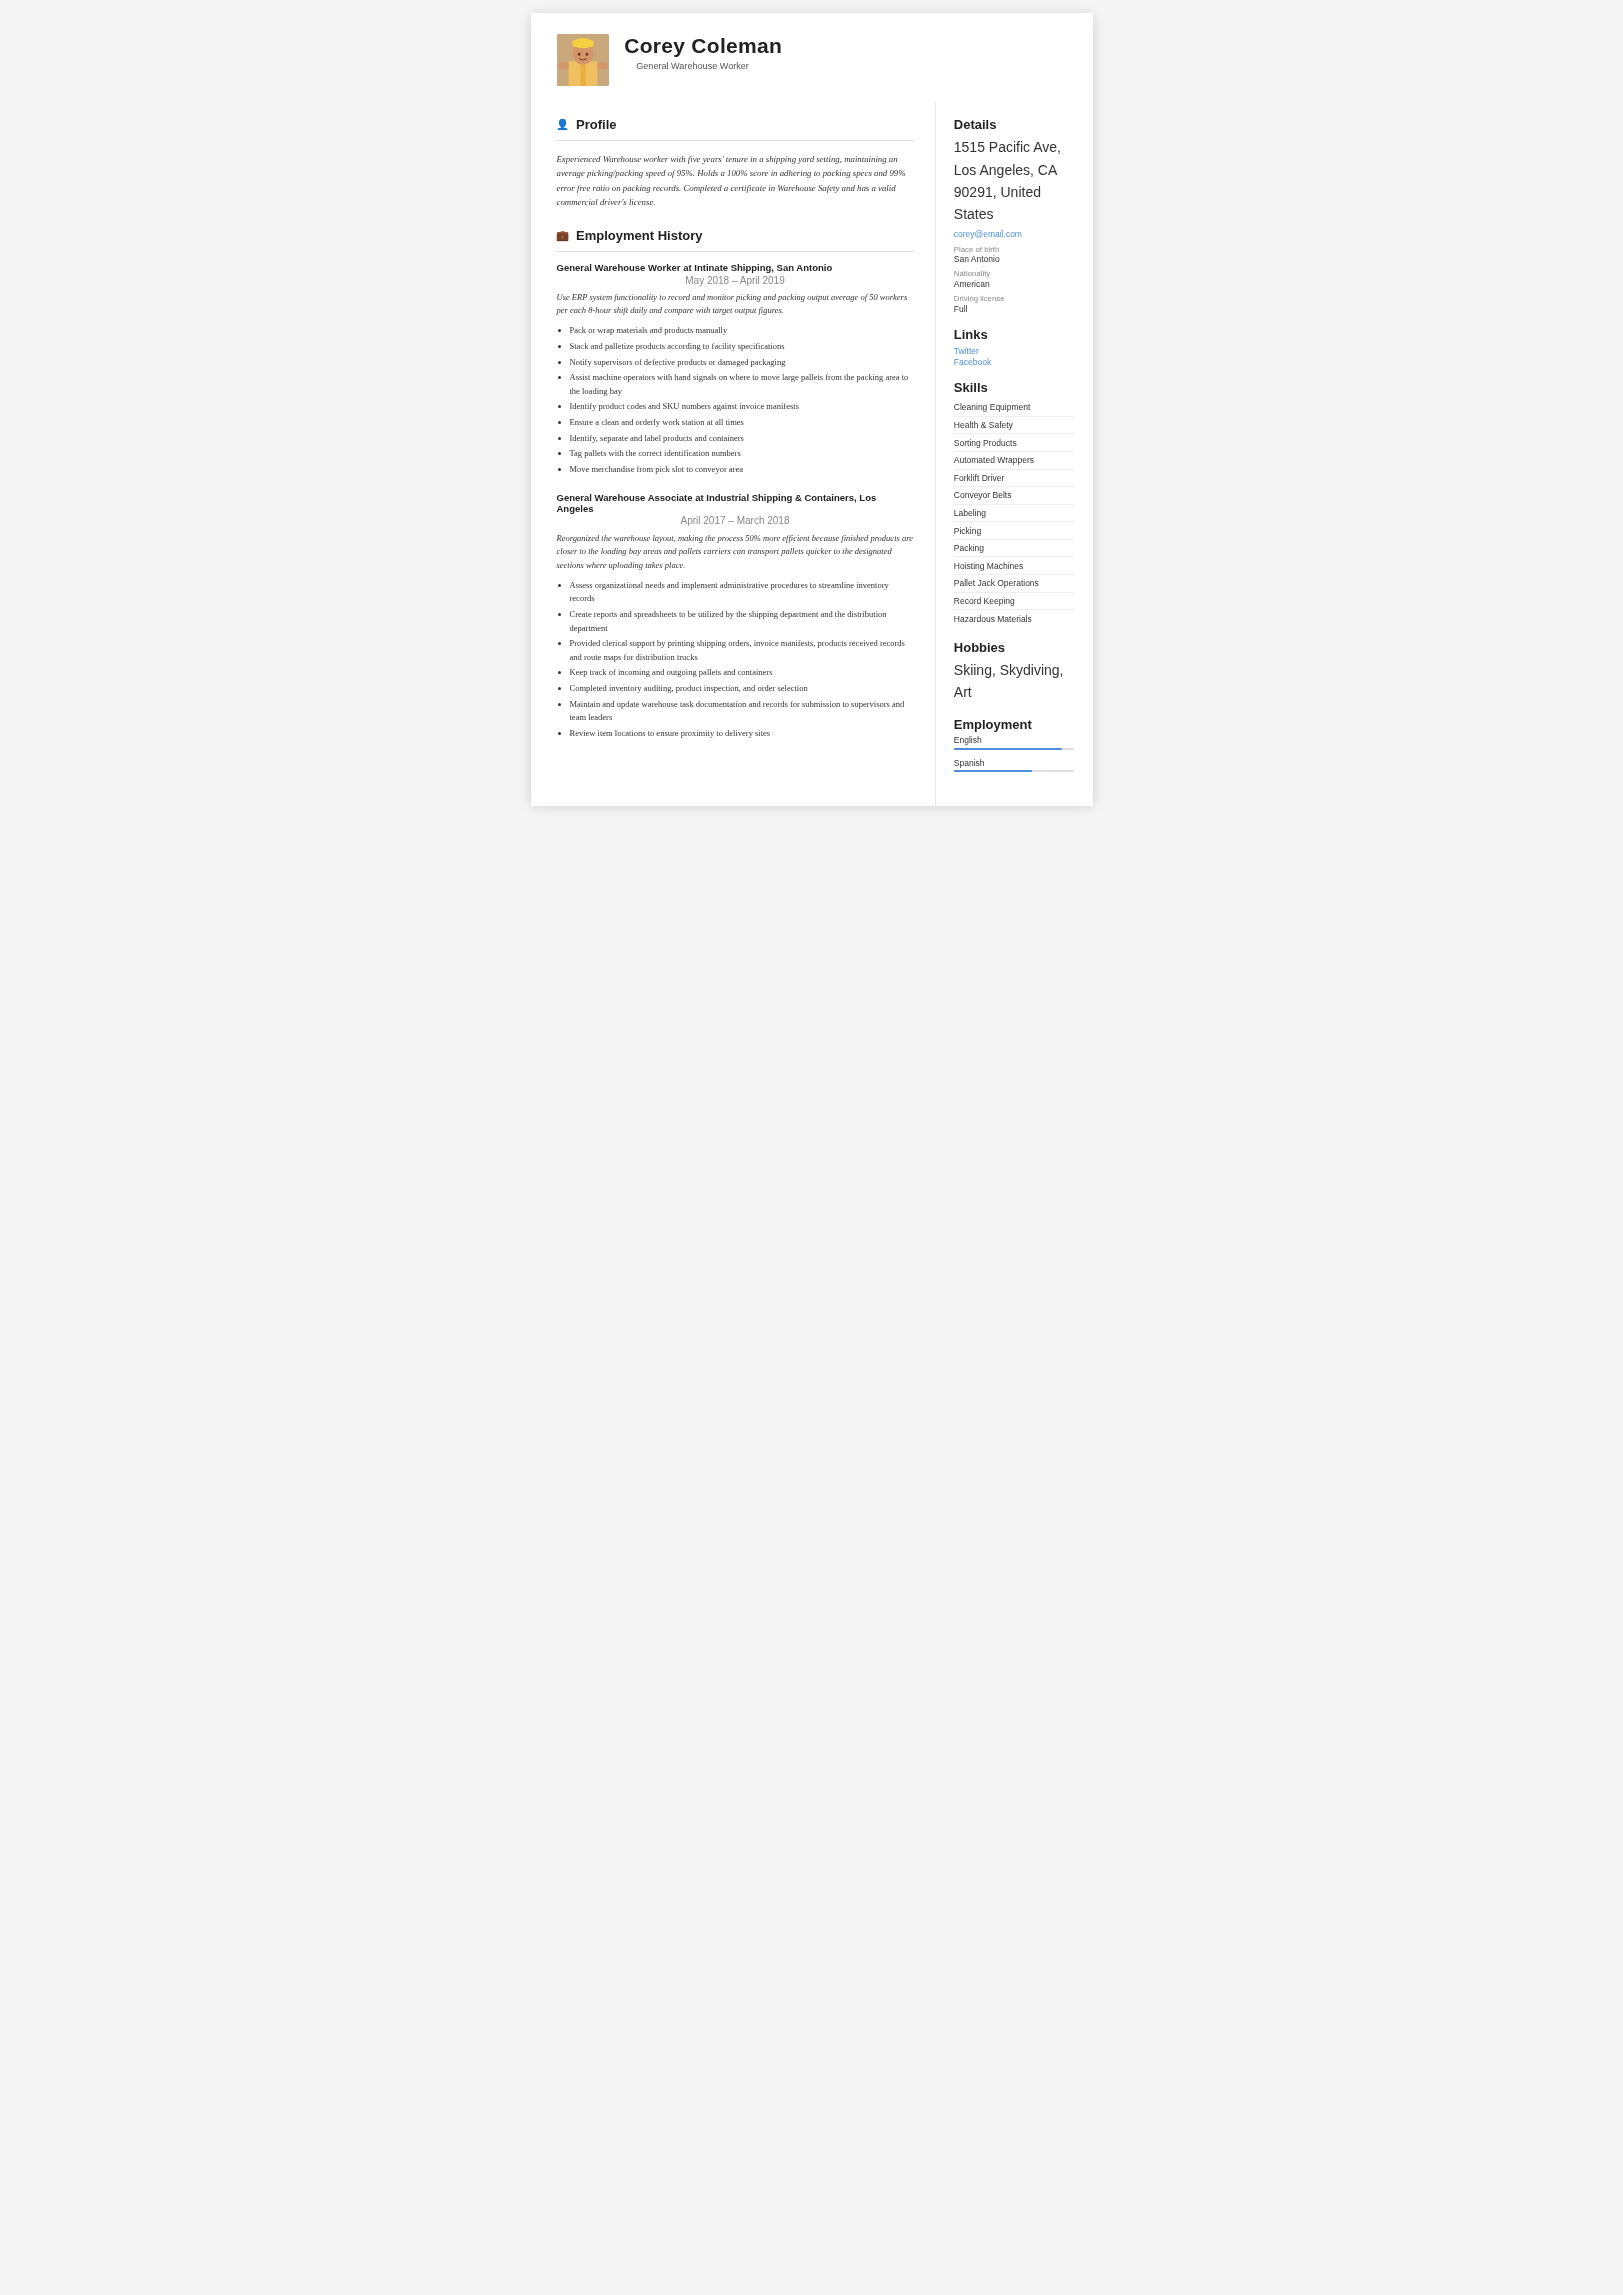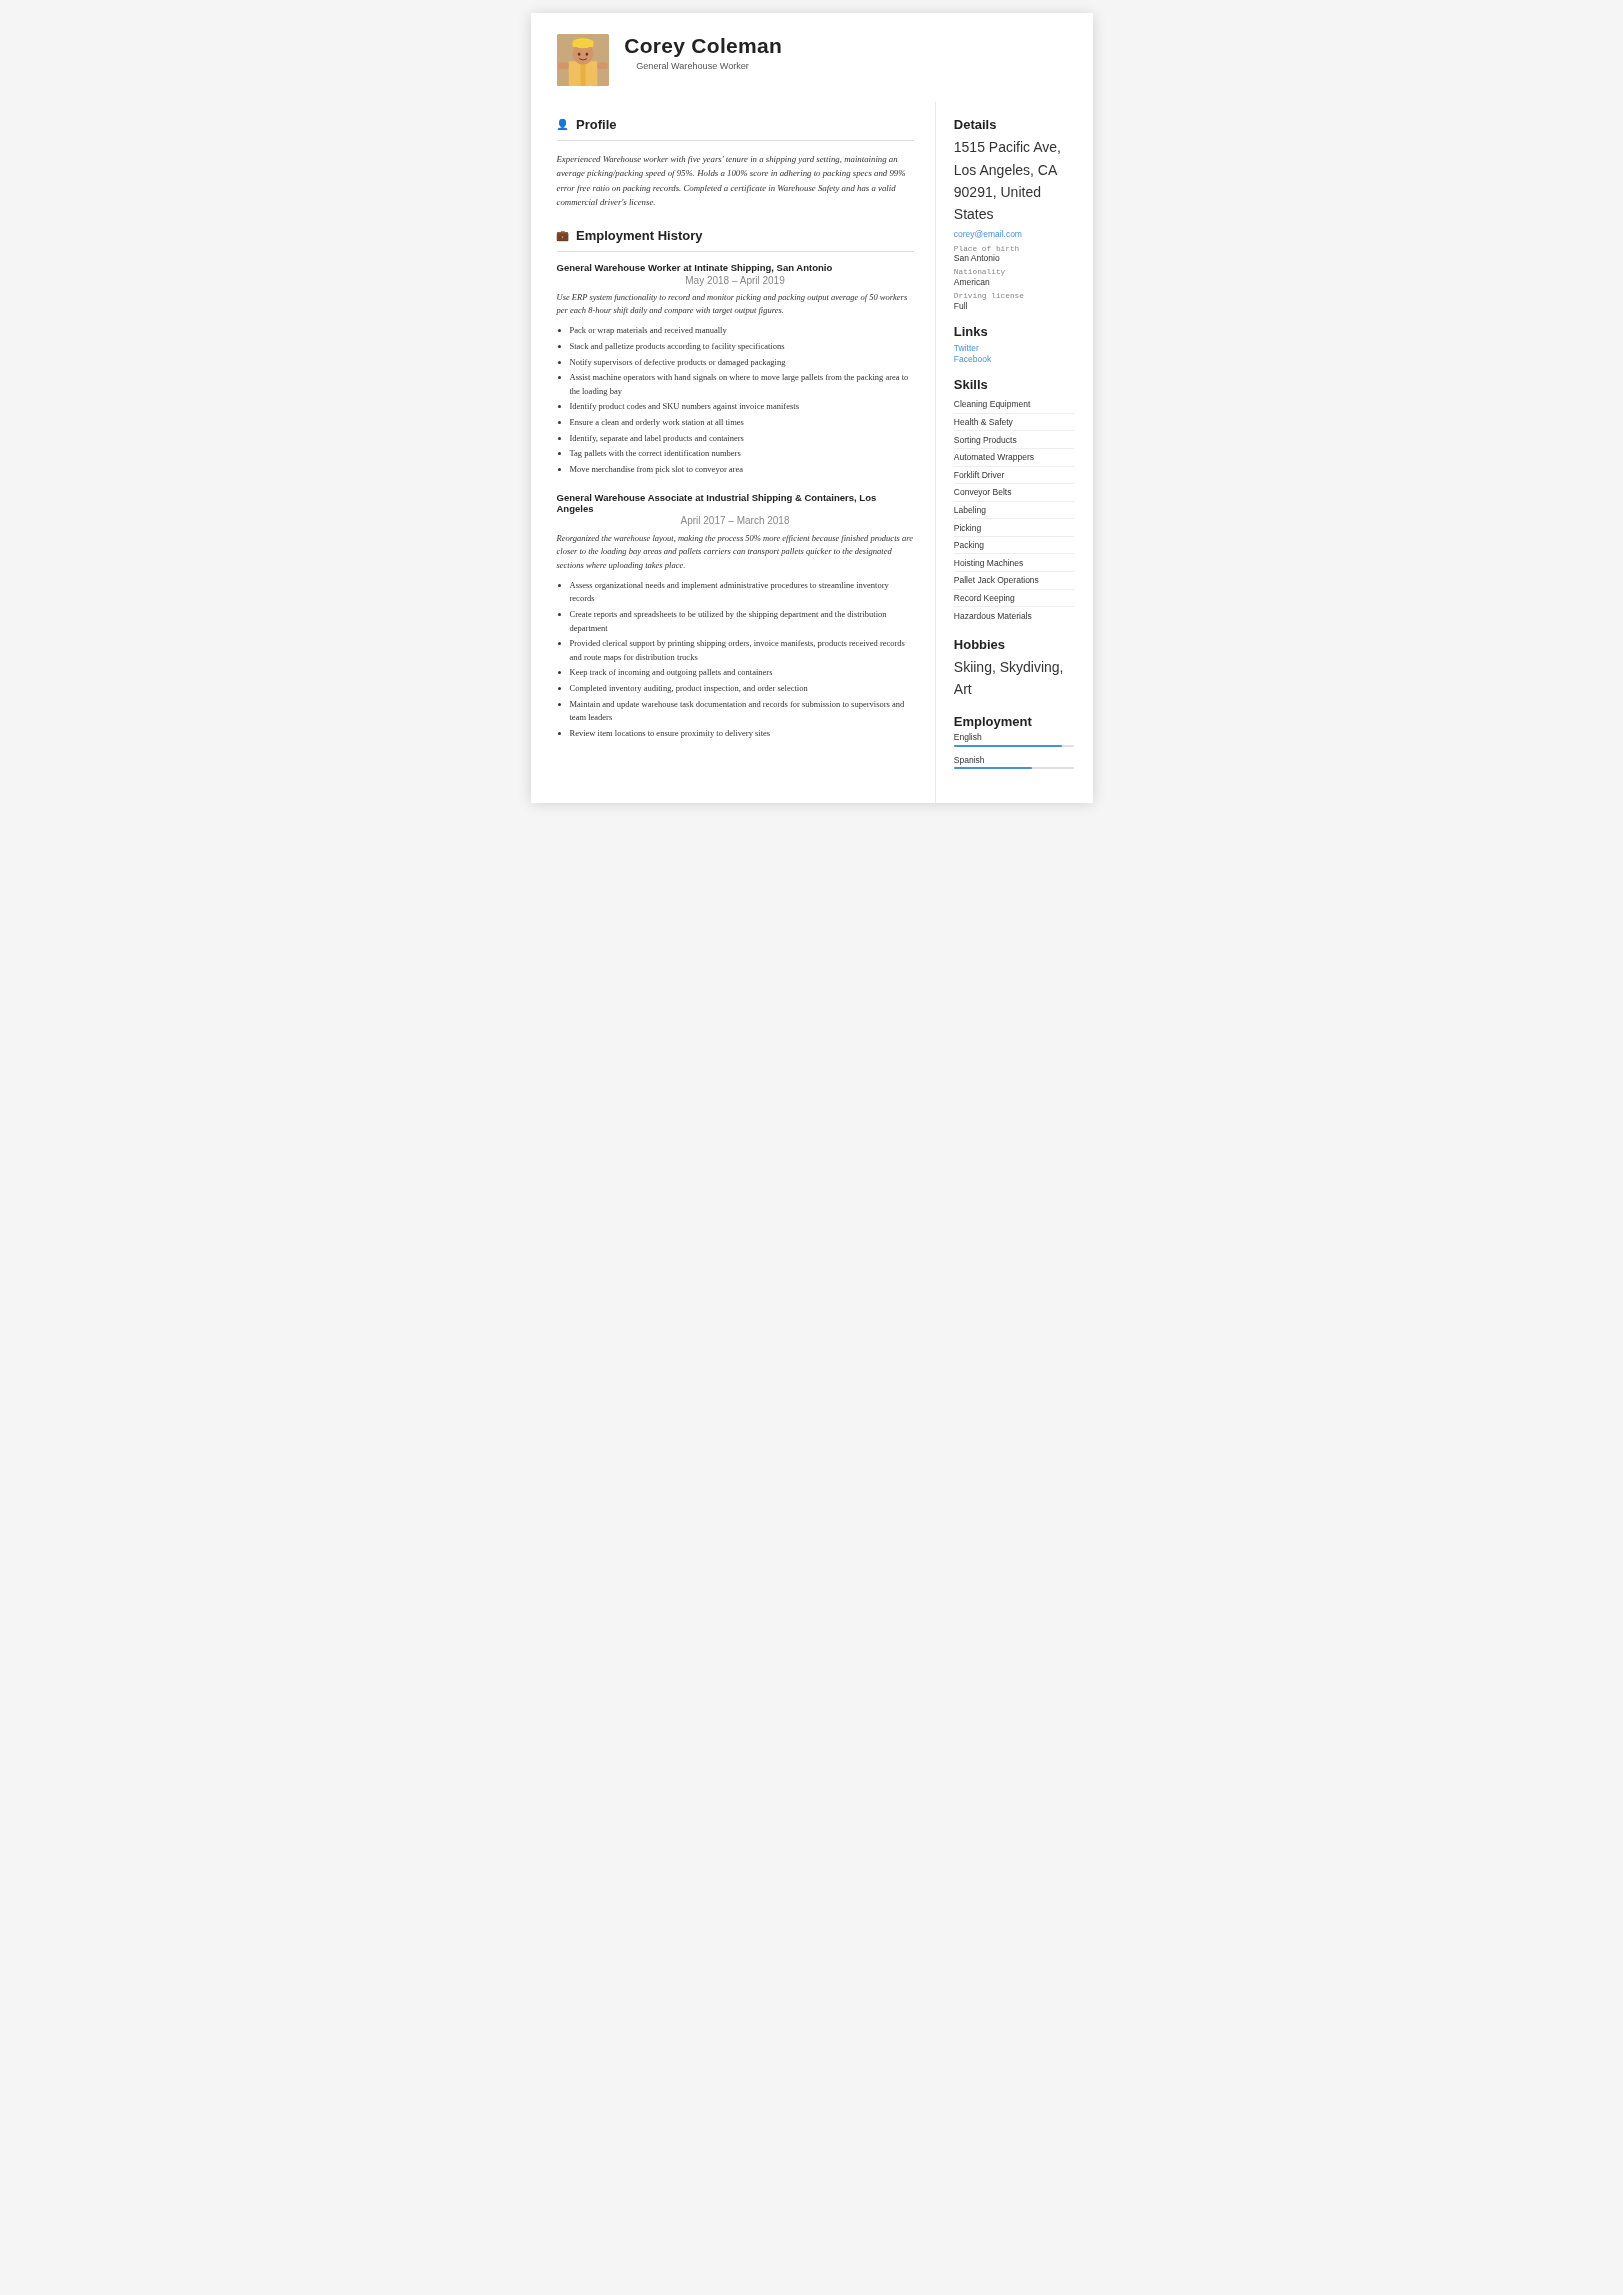--- a/index.html
+++ b/index.html
@@ -145,21 +145,21 @@
     }
     .right-text {
       font-size: 14px;
       color: #333;
       font-family: Liberation Sans, sans-serif;
       line-height: 1.6;
     }
     .right-label {
       font-size: 7.8px;
       color: #888;
-      font-family: Liberation Mono, monospace;
+      font-family: Liberation Sans, sans-serif;
       margin-bottom: 0.7px;
       margin-top: 5.2px;
     }
     .right-value {
       font-size: 8.5px;
       color: #333;
       font-family: sans-serif;
     }
     .link-item {
       display: block;
@@ -263,21 +263,21 @@
           <span class="section-icon">💼</span>
           <span>Employment History</span>
         </h2>
         <hr class="section-divider">
 
         <div class="job-block">
           <div class="job-title">General Warehouse Worker at Intinate Shipping, San Antonio</div>
           <div class="job-dates">May 2018 – April 2019</div>
           <p class="job-description">Use ERP system functionality to record and monitor picking and packing output average of 50 workers per each 8-hour shift daily and compare with target output figures.</p>
           <ul class="job-bullets">
-            <li>Pack or wrap materials and received manually</li>
+            <li>Pack or wrap materials and products manually</li>
             <li>Stack and palletize products according to facility specifications</li>
             <li>Notify supervisors of defective products or damaged packaging</li>
             <li>Assist machine operators with hand signals on where to move large pallets from the packing area to the loading bay</li>
             <li>Identify product codes and SKU numbers against invoice manifests</li>
             <li>Ensure a clean and orderly work station at all times</li>
             <li>Identify, separate and label products and containers</li>
             <li>Tag pallets with the correct identification numbers</li>
             <li>Move merchandise from pick slot to conveyor area</li>
           </ul>
         </div>

